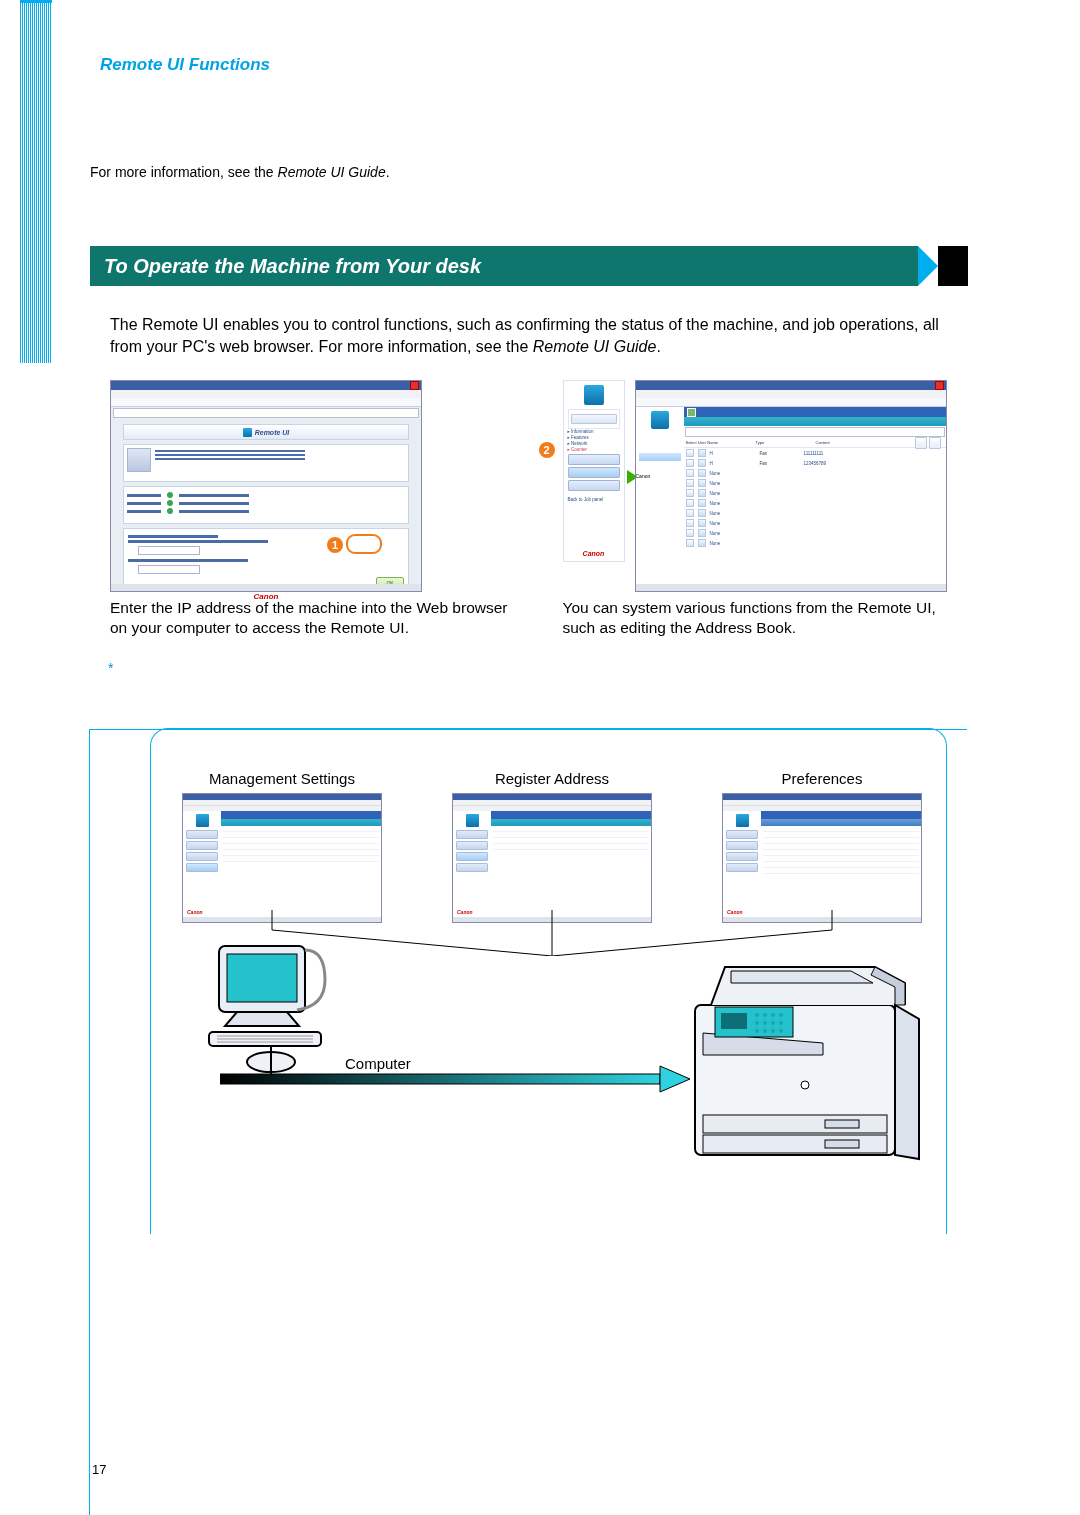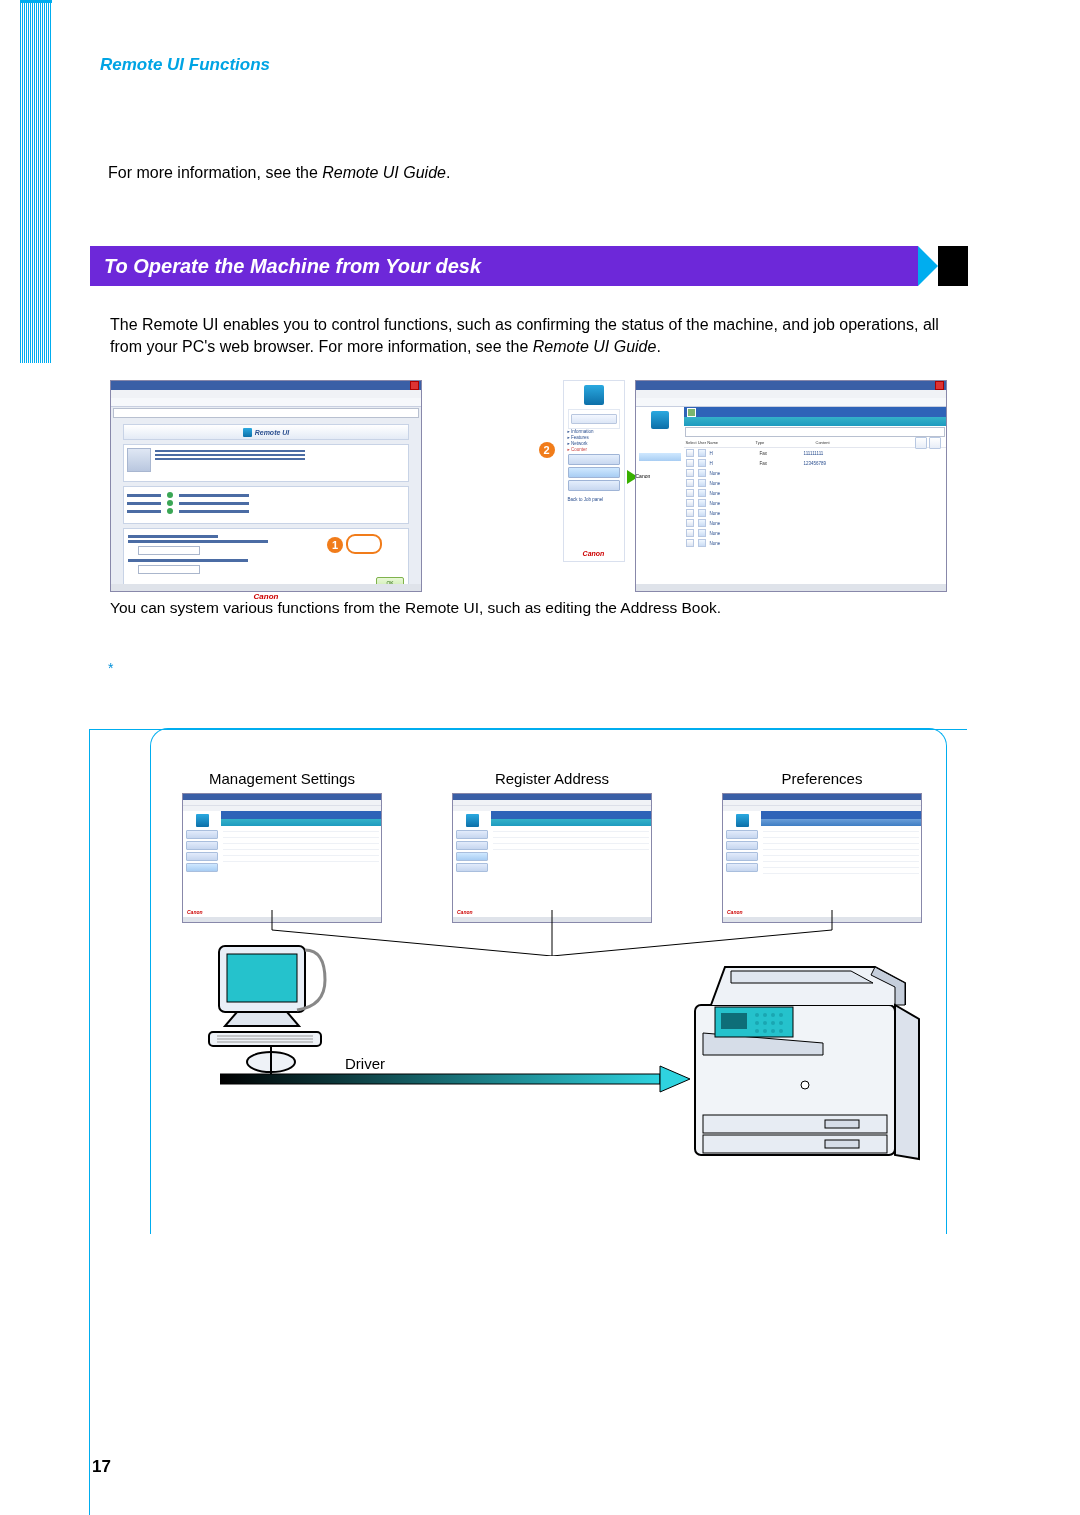--- a/index.html
+++ b/index.html
@@ -46,22 +46,22 @@
     width: 880px;
     color: #00adef;
     font-weight: bold;
     font-size: 34px;
     line-height: 1.1;
     letter-spacing: -0.5px;
   }
   .intro {
     position: absolute;
     top: 164px;
-    left: 108px;
-    font-size: 16px;
+    left: 90px;
+    font-size: 14px;
   }
   .intro .italic { font-style: italic; }
   .note1 {
     position: absolute;
     top: 196px;
     left: 100px;
     width: 860px;
     color: #0090d9;
     font-size: 14px;
   }
@@ -70,21 +70,21 @@
   .callout-bar {
     position: absolute;
     top: 246px;
     left: 90px;
     width: 878px;
     height: 40px;
     display: flex;
   }
   .callout-bar .blue {
     flex: 1;
-    background: #6d28d9;
+    background: #0f766e;
     color: #fff;
     font-weight: bold;
     font-style: italic;
     font-size: 20px;
     display: flex;
     align-items: center;
     padding-left: 14px;
   }
   .callout-bar .arrow {
     width: 0; height: 0;
@@ -286,21 +286,21 @@
   .mini .brandm{position:absolute;bottom:7px;left:4px;color:#c00;font-weight:bold;font-style:italic;font-size:5px;}
 
   .connectors{position:absolute;top:910px;left:172px;width:760px;height:46px;}
   .connectors svg{width:100%;height:100%;}
 
   .network-row{position:absolute;top:940px;left:150px;width:795px;height:290px;}
   .monitor{position:absolute;left:55px;top:0;width:130px;}
   .nlabel{position:absolute;left:195px;top:115px;font-size:15px;}
   .printer{position:absolute;right:20px;top:-25px;width:250px;}
 
-  .page-num{position:absolute;bottom:38px;left:92px;font-weight:bold;font-size:17px;}
+  .page-num{position:absolute;bottom:38px;left:92px;font-weight:normal;font-size:13px;}
   .side-rule{position:absolute;bottom:0;left:89px;width:1px;height:786px;background:#00adef;}
   .side-rule::before{content:"";position:absolute;left:0;top:0;width:878px;height:1px;background:#00adef;}
 
 </style>
 </head>
 <body>
 
 <div class="page">
   <div class="left-rule"></div>
 
@@ -482,20 +482,21 @@
               <span class="ic2"></span>
               <span class="nm">None</span>
             </div>
         </div>
         <div class="footer-bar"></div>
       </div>
     </div>
   </div>
 
   <div class="capt-row">
+    <div>Enter the IP address of the machine into the Web browser on your computer to access the Remote UI.</div>
     <div>You can system various functions from the Remote UI, such as editing the Address Book.</div>
   </div>
 
   <div class="note2">
     <span class="ast">*</span>
   </div>
 
   <div class="side-rule"></div>
   <div class="bigframe"></div>
 
@@ -612,21 +613,21 @@
     <svg style="position:absolute;left:70px;top:122px;width:470px;height:36px;">
       <defs>
         <linearGradient id="netg" x1="0" x2="1">
           <stop offset="0" stop-color="#000"></stop>
           <stop offset="1" stop-color="#2fd3df"></stop>
         </linearGradient>
       </defs>
       <rect x="0" y="12" width="440" height="10" fill="url(#netg)" stroke="#000"></rect>
       <polygon points="440,4 470,17 440,30" fill="#2fd3df" stroke="#000"></polygon>
     </svg>
-    <div class="nlabel">Driver</div>
+    <div class="nlabel">Computer</div>
 
     <div class="printer">
       <svg viewBox="0 0 250 290">
 
         <rect x="20" y="90" width="200" height="150" rx="6" fill="#f1f4f8" stroke="#000" stroke-width="2"></rect>
 
         <rect x="28" y="200" width="184" height="18" fill="#e7ecf3" stroke="#000"></rect>
         <rect x="28" y="220" width="184" height="18" fill="#e7ecf3" stroke="#000"></rect>
         <rect x="150" y="205" width="34" height="8" fill="#d6dde8" stroke="#000"></rect>
         <rect x="150" y="225" width="34" height="8" fill="#d6dde8" stroke="#000"></rect>

